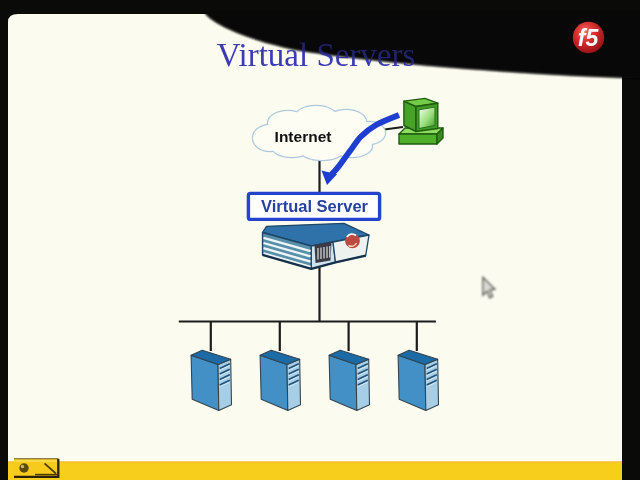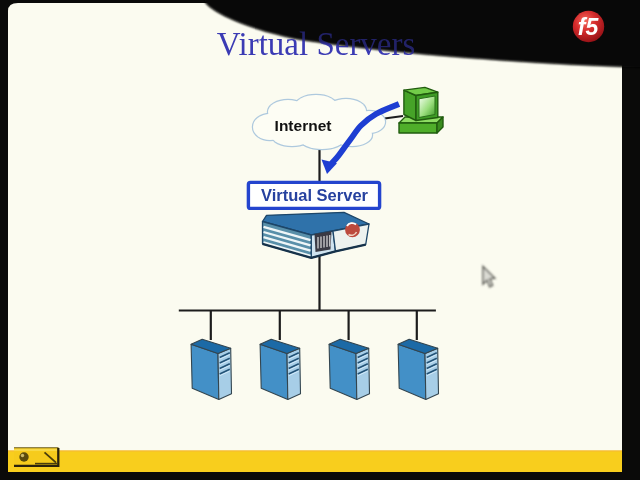--- a/index.html
+++ b/index.html
@@ -1,16 +1,16 @@
 <!DOCTYPE html>
 <html><head>
 <meta charset="utf-8">
 <style>
 html,body{margin:0;padding:0;width:640px;height:480px;background:#0a0a09;overflow:hidden}
-#stage{position:absolute;left:0;top:0;width:640px;height:364px;font-family:"Liberation Sans",sans-serif}
+#stage{position:absolute;left:0;top:11px;width:640px;height:364px;font-family:"Liberation Sans",sans-serif}
 svg{display:block;filter:blur(0.45px)}
 </style>
 </head>
 <body>
 <div id="stage">
 <svg width="640" height="480" viewBox="0 0 640 480" xmlns="http://www.w3.org/2000/svg">
 <defs>
 <radialGradient id="f5grad" cx="40%" cy="32%" r="75%">
   <stop offset="0%" stop-color="#f4695c"></stop>
   <stop offset="45%" stop-color="#d42b2c"></stop>

